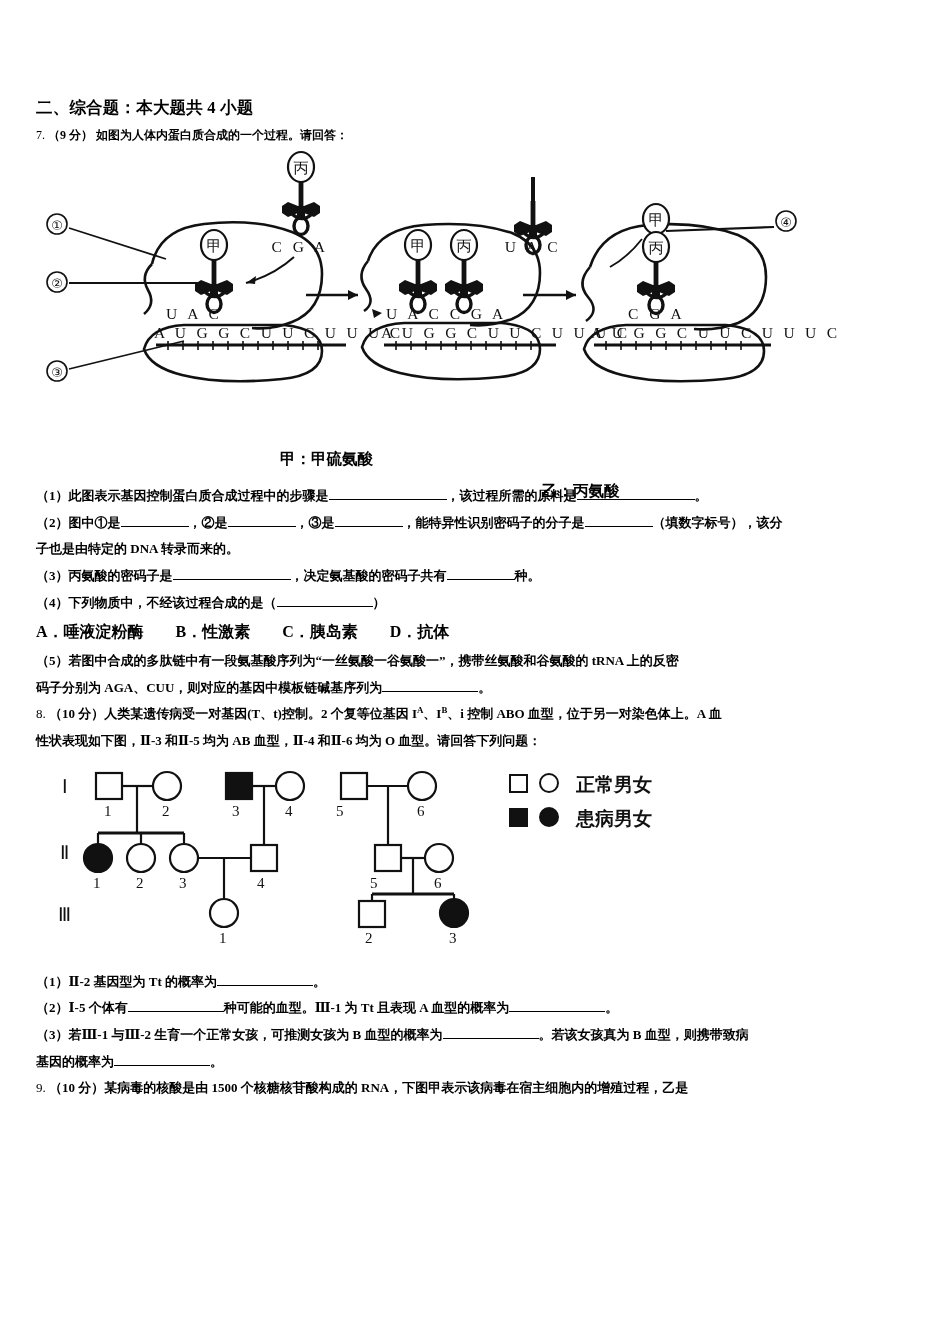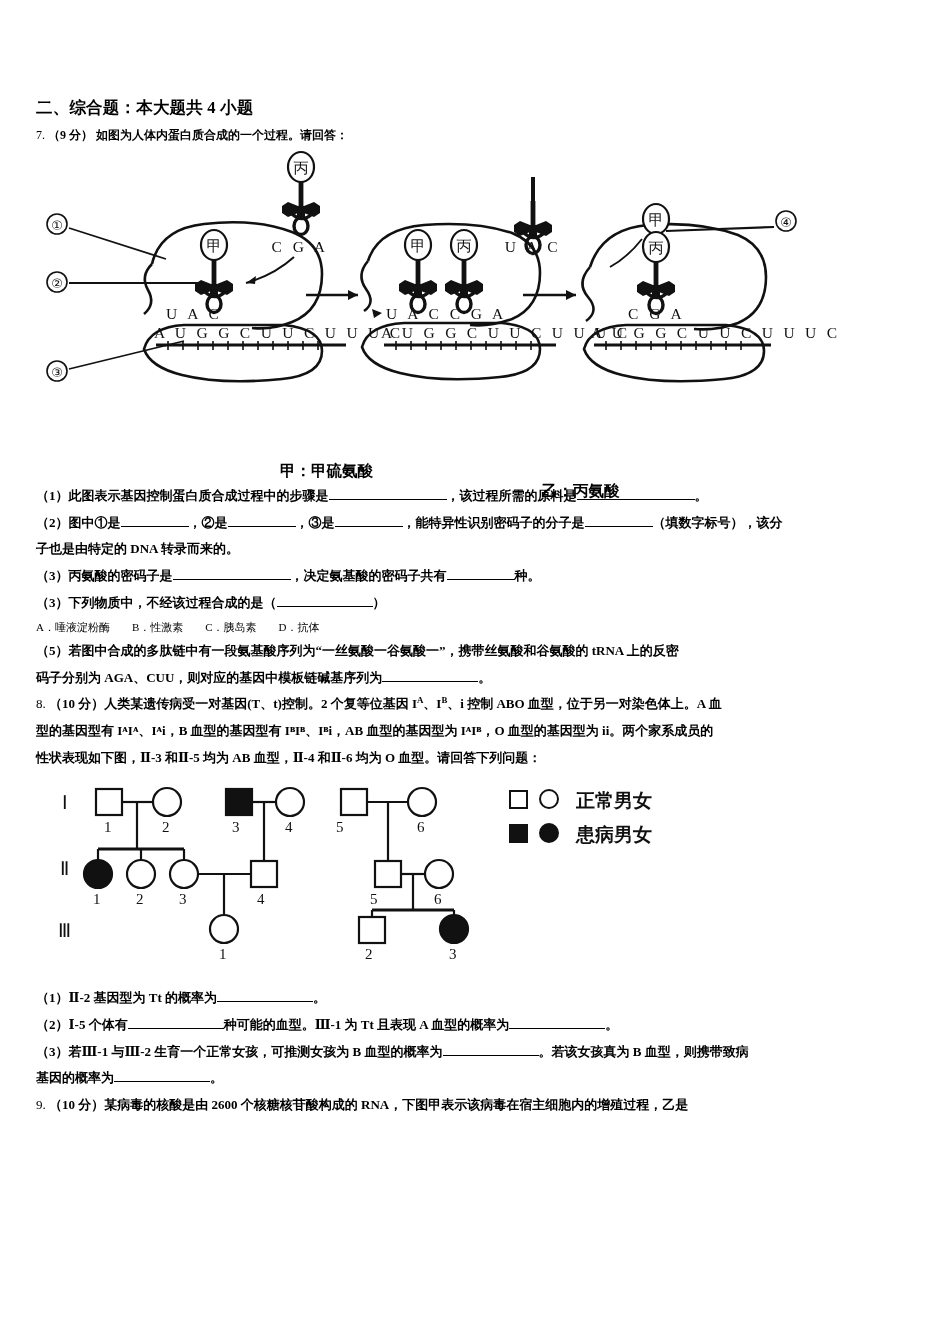--- a/index.html
+++ b/index.html
@@ -59,42 +59,42 @@
   }
   .b-md { width: 68px; }
   .b-lg { width: 96px; }
   .b-xl { width: 118px; }
   sup {
     font-size: 0.68em;
     vertical-align: super;
     line-height: 0;
   }
   .choices {
-    font-size: 11px;
-    font-weight: normal;
+    font-size: 16px;
+    font-weight: bold;
     line-height: 2.0;
     margin: 0;
   }
 
   
   .fig1 {
     position: relative;
     width: 884px;
     height: 300px;
     margin: 4px 0 0 0;
   }
   .fig1 svg { display: block; }
   .fig-caption {
     position: relative;
     height: 28px;
     font-size: 15.5px;
     font-weight: bold;
     margin: 0 0 6px 0;
   }
-  .fig-caption .c1 { position: absolute; left: 244px; top: 12px; }
+  .fig-caption .c1 { position: absolute; left: 244px; top: 0; }
   .fig-caption .c2 { position: absolute; left: 506px; top: 13px; margin-top: 19px; }
 
   
   .fig2 {
     position: relative;
     width: 884px;
     height: 200px;
     margin: 6px 0 8px 0;
   }
   .fig2 svg { display: block; }
@@ -273,35 +273,34 @@
     <p class="para">
       <span>（2）图中①是</span><span class="blank b-md"></span><span>，②是</span><span class="blank b-md"></span><span>，③是</span><span class="blank b-md"></span><span>，能特异性识别密码子的分子是</span><span class="blank b-md"></span><span>（填数字标号），该分</span>
     </p>
     <p class="para">子也是由特定的 DNA 转录而来的。</p>
 
     <p class="para">
       <span>（3）丙氨酸的密码子是</span><span class="blank b-xl"></span><span>，决定氨基酸的密码子共有</span><span class="blank b-md"></span><span>种。</span>
     </p>
 
     <p class="para">
-      <span>（3）下列物质中，不经该过程合成的是（</span><span class="blank b-lg"></span><span>）</span>
+      <span>（4）下列物质中，不经该过程合成的是（</span><span class="blank b-lg"></span><span>）</span>
     </p>
 
     <p class="choices">A．唾液淀粉酶　　B．性激素　　C．胰岛素　　D．抗体</p>
 
     <p class="para">（5）若图中合成的多肽链中有一段氨基酸序列为“一丝氨酸一谷氨酸一”，携带丝氨酸和谷氨酸的 tRNA 上的反密</p>
     <p class="para">
       <span>码子分别为 AGA、CUU，则对应的基因中模板链碱基序列为</span><span class="blank b-lg"></span><span>。</span>
     </p>
 
     <p class="para">
       <span class="q-num">8.</span>
       <span>（10 分）</span><span>人类某遗传病受一对基因(T、t)控制。2 个复等位基因 I</span><sup>A</sup><span>、I</span><sup>B</sup><span>、i 控制 ABO 血型，位于另一对染色体上。A 血</span>
     </p>
-    <p class="para">型的基因型有 IᴬIᴬ、Iᴬi，B 血型的基因型有 IᴮIᴮ、Iᴮi，AB 血型的基因型为 IᴬIᴮ，O 血型的基因型为 ii。两个家系成员的</p>
     <p class="para">性状表现如下图，Ⅱ-3 和Ⅱ-5 均为 AB 血型，Ⅱ-4 和Ⅱ-6 均为 O 血型。请回答下列问题：</p>
 
     <div class="fig2">
       <svg width="884" height="200" viewBox="0 0 884 200" xmlns="http://www.w3.org/2000/svg" font-family="'Liberation Serif',serif">
 
         <text x="26" y="32" font-size="19" fill="#111">Ⅰ</text>
         <text x="24" y="98" font-size="19" fill="#111">Ⅱ</text>
         <text x="22" y="160" font-size="19" fill="#111">Ⅲ</text>
 
         <g>
@@ -420,17 +419,17 @@
 
     <p class="para">
       <span>（3）若Ⅲ-1 与Ⅲ-2 生育一个正常女孩，可推测女孩为 B 血型的概率为</span><span class="blank b-lg"></span><span>。若该女孩真为 B 血型，则携带致病</span>
     </p>
     <p class="para">
       <span>基因的概率为</span><span class="blank b-lg"></span><span>。</span>
     </p>
 
     <p class="para">
       <span class="q-num">9.</span>
-      <span>（10 分）</span><span>某病毒的核酸是由 2600 个核糖核苷酸构成的 RNA，下图甲表示该病毒在宿主细胞内的增殖过程，乙是</span>
+      <span>（10 分）</span><span>某病毒的核酸是由 1500 个核糖核苷酸构成的 RNA，下图甲表示该病毒在宿主细胞内的增殖过程，乙是</span>
     </p>
 
   </div>
 </div>
 
 </body></html>

